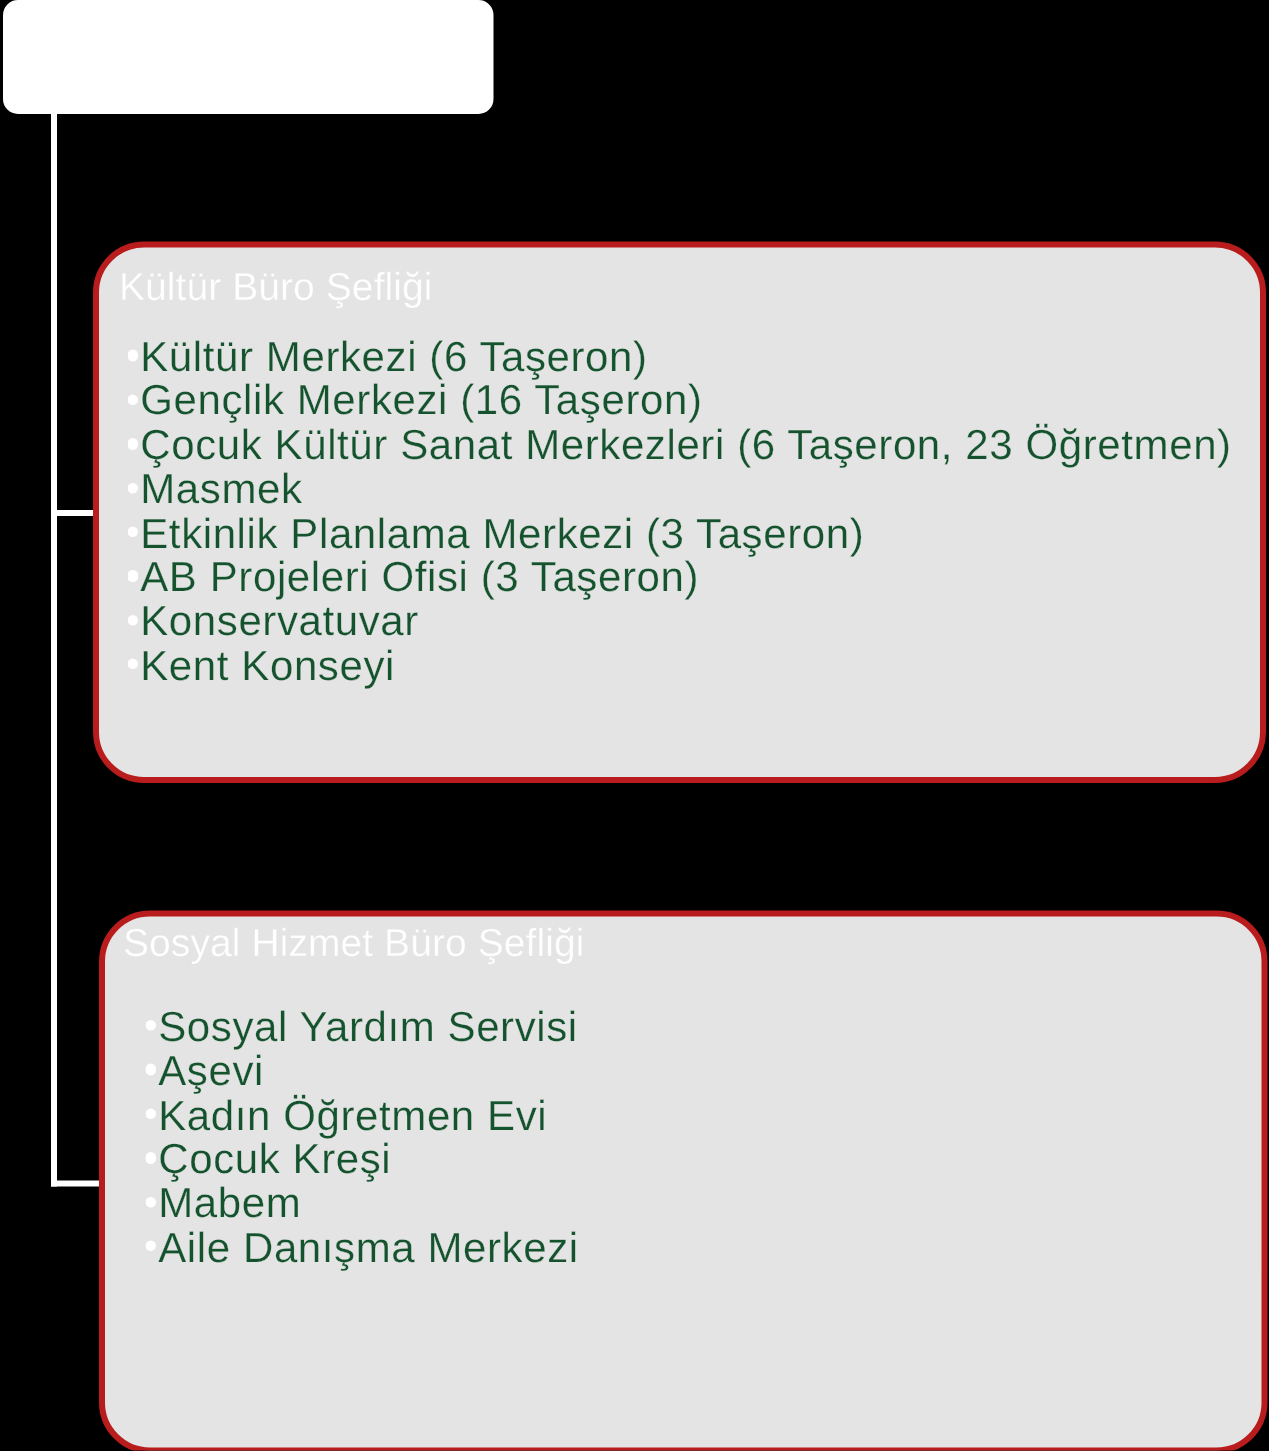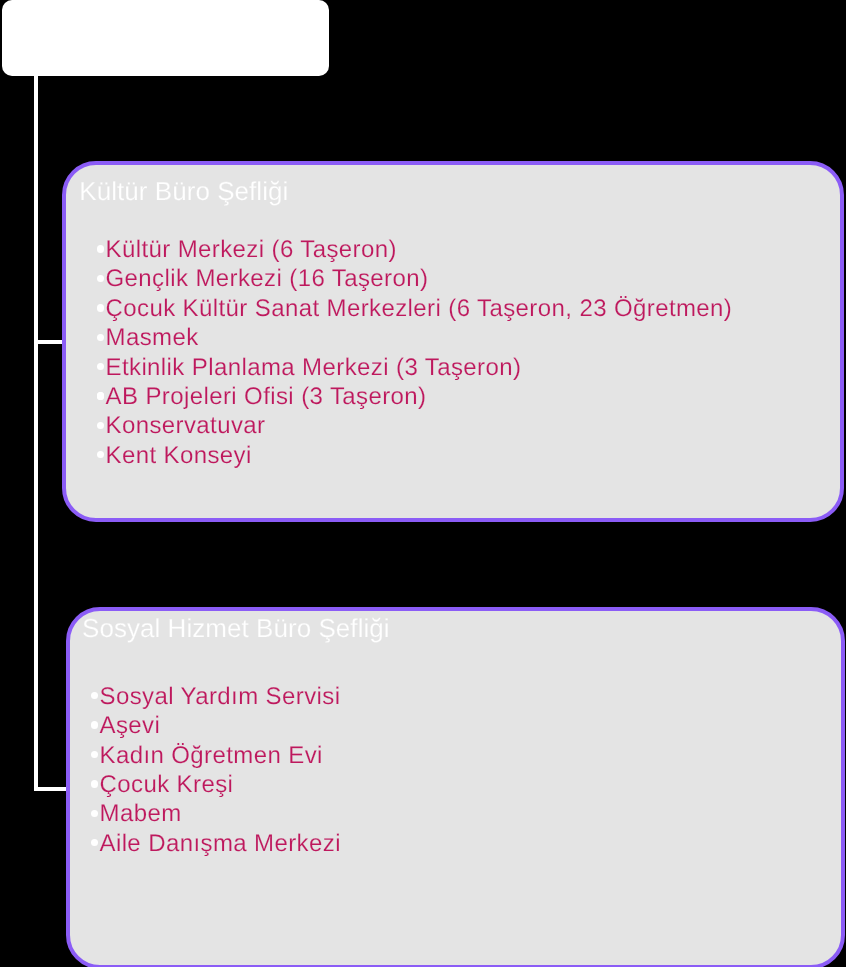--- a/index.html
+++ b/index.html
@@ -3,26 +3,26 @@
 <meta charset="utf-8">
 <style>
   html,body{margin:0;padding:0;}
   body{width:846px;height:967px;background:#000;overflow:hidden;
        font-family:"Liberation Sans",sans-serif;
        -webkit-font-smoothing:antialiased;text-rendering:geometricPrecision;}
   .stage{position:relative;width:846px;height:967px;}
   .topbox{position:absolute;left:2px;top:0px;width:327px;height:76px;
           background:#fff;border-radius:10px;}
   .conn{position:absolute;background:#fff;}
-  .card{position:absolute;background:#e4e4e4;border:4px solid #8b5cf6;border-radius:34px;
+  .card{position:absolute;background:#e4e4e4;border:4px solid #b91c1c;border-radius:34px;
         box-sizing:border-box;}
   .card-title{position:absolute;color:#fff;font-size:26px;letter-spacing:0.05px;line-height:26px;
               -webkit-text-stroke:0.22px #e4e4e4;transform:translateZ(0);}
-  .card-list{position:absolute;list-style:none;margin:16px;padding:0;color:#be185d;
-             font-size:24px;letter-spacing:0.4px;line-height:29.38px;
+  .card-list{position:absolute;list-style:none;margin:4px;padding:0;color:#14532d;
+             font-size:28px;letter-spacing:0.4px;line-height:29.38px;
              -webkit-text-stroke:0.16px #e4e4e4;transform:translateZ(0);}
   .card-list li{white-space:nowrap;position:relative;}
   .bul{position:absolute;left:0px;top:10.3px;width:7.4px;height:7.4px;border-radius:50%;
        background:#fff;font-size:0;line-height:0;}
   .card-list li > span[data-name="list-item-label"]{margin-left:8.5px;}
   .topbox-label{position:absolute;left:14px;top:12px;color:#000;font-size:26px;line-height:26px;}
 </style>
 </head>
 <body>
 
@@ -47,21 +47,21 @@
         <li data-name="list-item"><span class="bul" data-name="bullet-icon"></span><span data-name="list-item-label">Etkinlik Planlama Merkezi (3 Taşeron)</span></li>
         <li data-name="list-item"><span class="bul" data-name="bullet-icon"></span></li>
         <li data-name="list-item"><span class="bul" data-name="bullet-icon"></span><span data-name="list-item-label">AB Projeleri Ofisi (3 Taşeron)</span></li>
         <li data-name="list-item"><span class="bul" data-name="bullet-icon"></span><span data-name="list-item-label">Konservatuvar</span></li>
         <li data-name="list-item"><span class="bul" data-name="bullet-icon"></span><span data-name="list-item-label">Kent Konseyi</span></li>
       </ul>
   </div>
 
   <div class="card" data-name="card-sosyal-hizmet-buro-sefligi" style="left:66px;top:607px;width:779px;height:361.8px;">
     <div class="card-title" data-name="card-title" style="left:12px;top:4px;">Sosyal Hizmet Büro Şefliği</div>
-    <ul class="card-list" data-name="card-item-list" style="left:5px;top:54.8px;">
+    <ul class="card-list" data-name="card-item-list" style="left:23px;top:54.8px;">
         <li data-name="list-item"><span class="bul" data-name="bullet-icon"></span><span data-name="list-item-label">Sosyal Yardım Servisi</span></li>
         <li data-name="list-item"><span class="bul" data-name="bullet-icon"></span><span data-name="list-item-label">Aşevi</span></li>
         <li data-name="list-item"><span class="bul" data-name="bullet-icon"></span><span data-name="list-item-label">Kadın Öğretmen Evi</span></li>
         <li data-name="list-item"><span class="bul" data-name="bullet-icon"></span><span data-name="list-item-label">Çocuk Kreşi</span></li>
         <li data-name="list-item"><span class="bul" data-name="bullet-icon"></span><span data-name="list-item-label">Mabem</span></li>
         <li data-name="list-item"><span class="bul" data-name="bullet-icon"></span><span data-name="list-item-label">Aile Danışma Merkezi</span></li>
       </ul>
   </div>
 
 </div>

